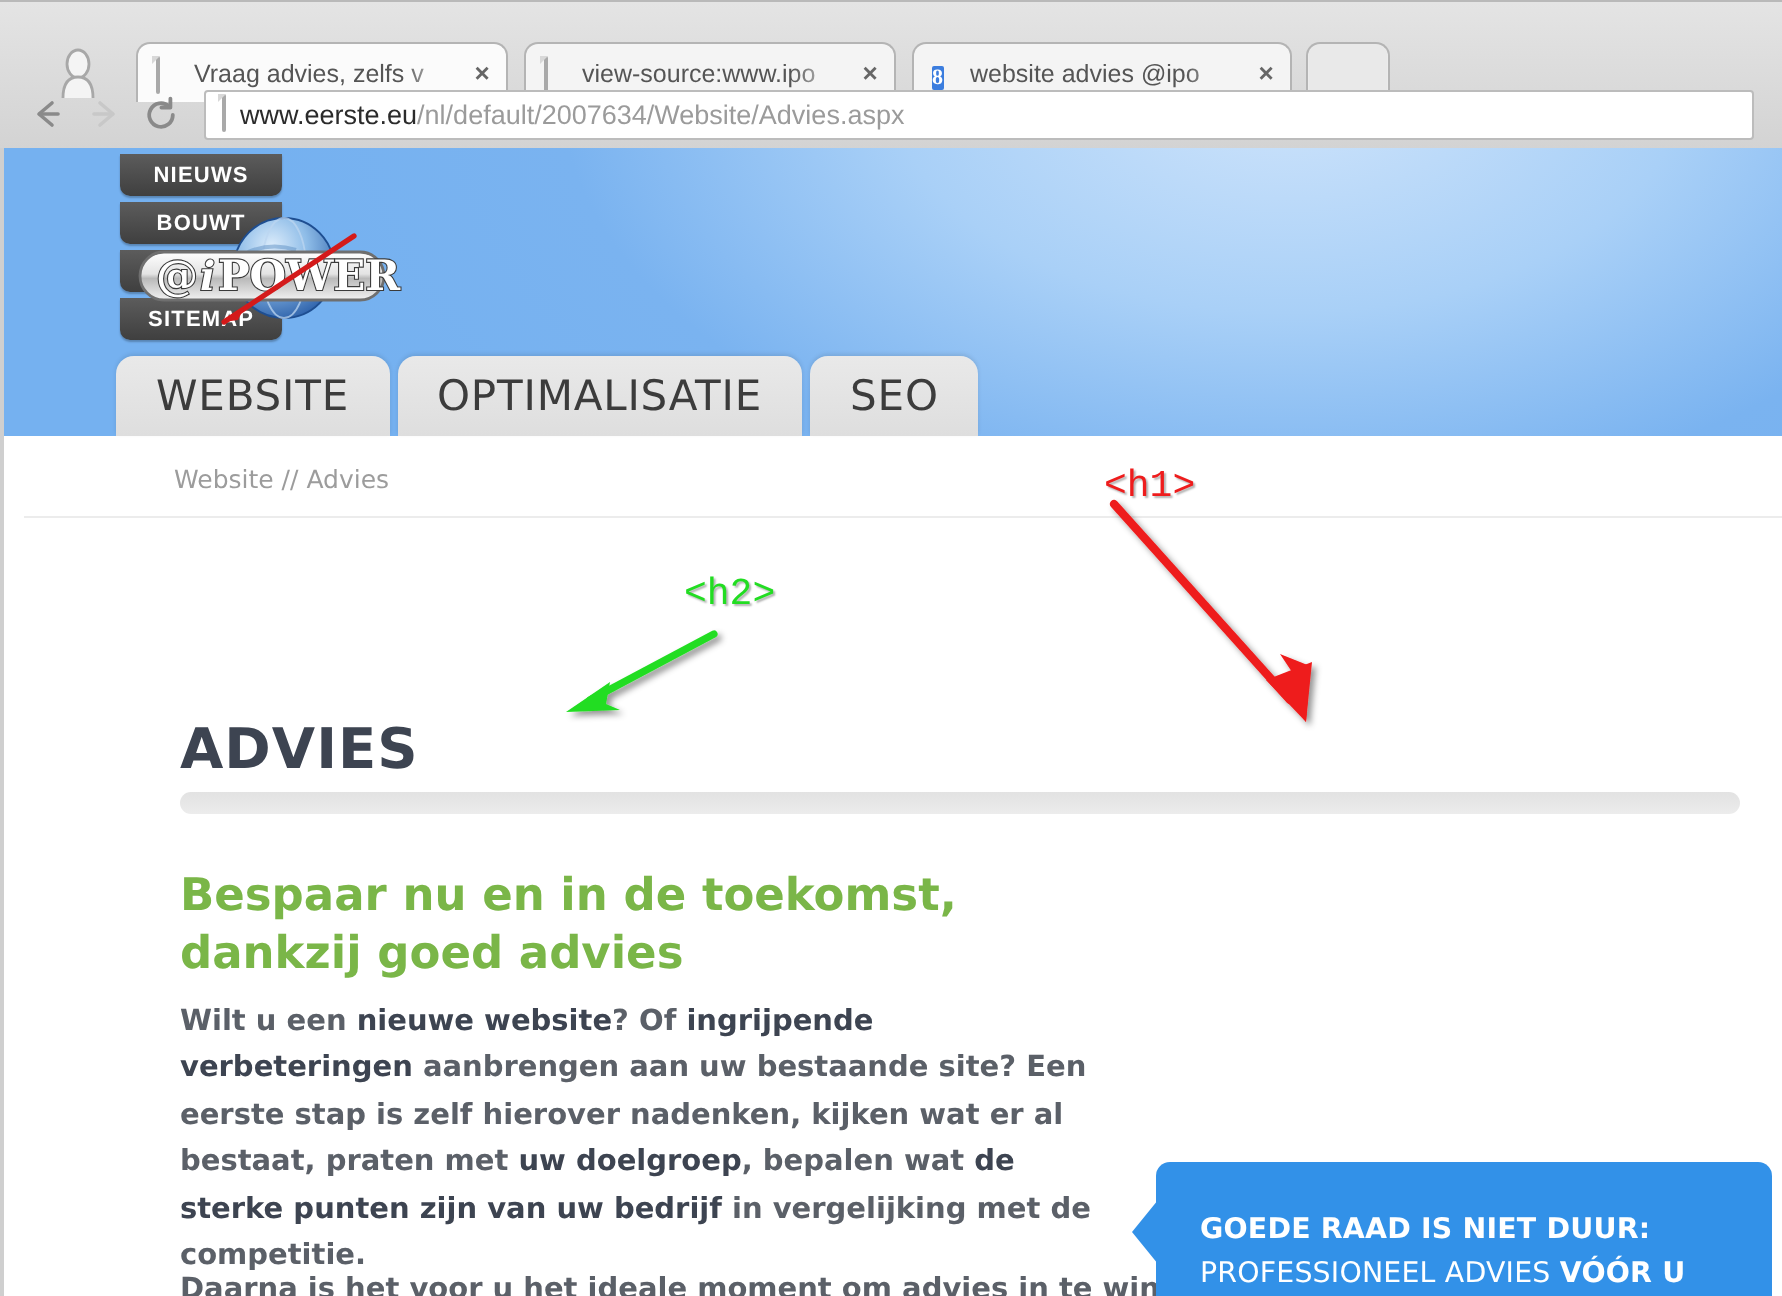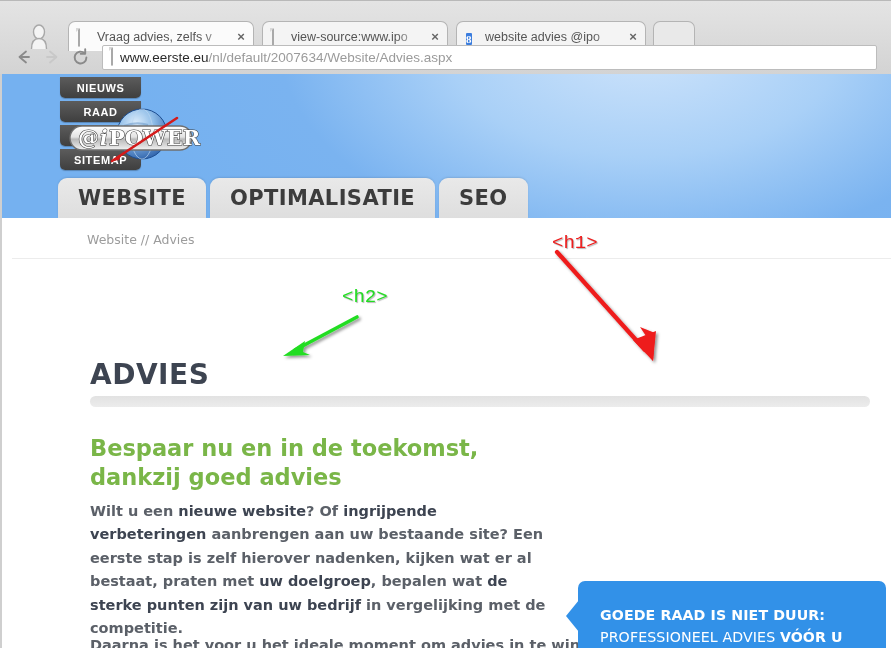--- a/index.html
+++ b/index.html
@@ -161,21 +161,21 @@
   }
   .mainnav-tab {
     height: 40px;
     background: linear-gradient(#e9e9e9, #dedede);
     border-radius: 9px 9px 0 0;
     display: flex; align-items: center; justify-content: center;
     padding: 0 20px;
     color: #3c3c3c;
     font-size: 21px;
     font-family: "DejaVu Sans", sans-serif;
-    font-weight: 700;
+    font-weight: 400;
     letter-spacing: .4px;
     box-shadow: 0 -1px 2px rgba(0,0,0,.10);
   }
 
   
   .content { position: absolute; left: 0; top: 144px; width: 891px; }
   .breadcrumb {
     position: absolute; left: 85px; top: 14px;
     font-size: 12.5px; color: #9c9c9c;
     font-family: "DejaVu Sans", sans-serif;
@@ -325,21 +325,21 @@
       </div>
     </div>
   </div>
 
   <div class="viewport">
 
     <div class="site-header">
 
       <div class="topnav">
         <div class="topnav-item">NIEUWS</div>
-        <div class="topnav-item">RAAD</div>
+        <div class="topnav-item">BOUWT</div>
         <div class="topnav-item">CONTACT</div>
         <div class="topnav-item">SITEMAP</div>
       </div>
 
       <svg class="logo" viewBox="0 0 148 58">
         <defs>
           <radialGradient id="globeG" cx="38%" cy="28%" r="78%">
             <stop offset="0%" stop-color="#dcecfb"></stop>
             <stop offset="45%" stop-color="#8fbde8"></stop>
             <stop offset="100%" stop-color="#2a5ea8"></stop>

